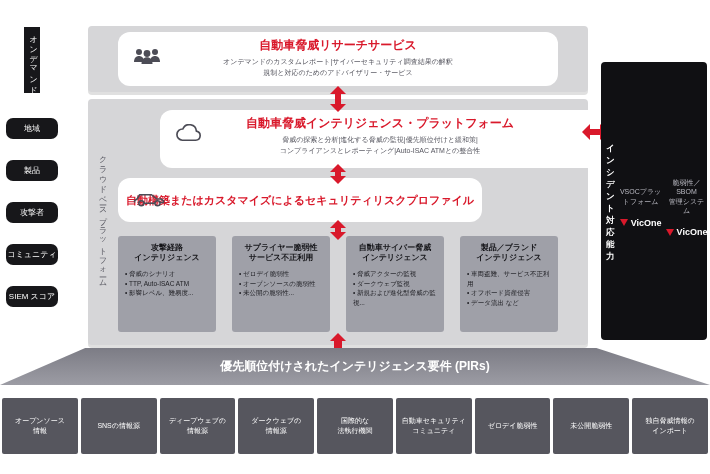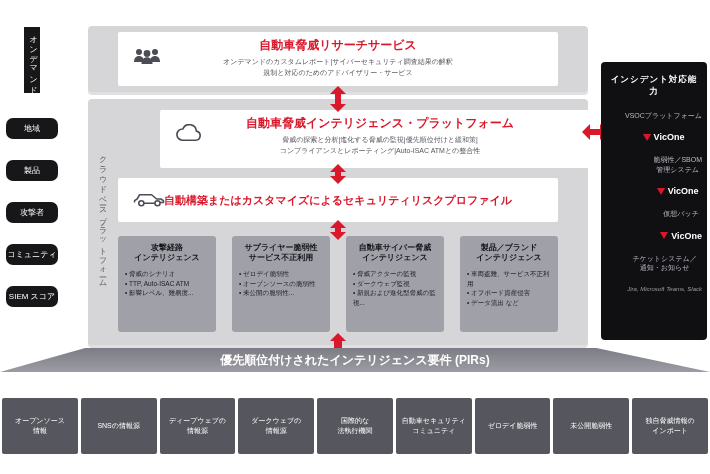--- a/index.html
+++ b/index.html
@@ -16,24 +16,24 @@
   .filters{position:absolute;left:6px;top:118px;width:52px;display:flex;flex-direction:column;gap:21px;}
   .filter{height:21px;background:#17171a;color:#fff;font-size:8px;display:flex;align-items:center;justify-content:center;border-radius:7px;}
   .cbp-label{position:absolute;left:96px;top:150px;height:160px;writing-mode:vertical-rl;text-orientation:upright;
     font-size:8px;color:#5a5a63;letter-spacing:1px;}
 
   
   .panel{position:absolute;background:var(--panel-gray);border-radius:4px;box-shadow:0 3px 0 rgba(0,0,0,.12);}
   .panel-top{left:88px;top:26px;width:500px;height:66px;}
   .panel-main{left:88px;top:99px;width:500px;height:246px;}
 
-  .whitebox{position:absolute;background:#fff;border-radius:2px;}
+  .whitebox{position:absolute;background:#fff;border-radius:12px;}
   .research-box{left:118px;top:32px;width:440px;height:54px;padding-top:5px;}
   .platform-box{left:118px;top:110px;width:440px;height:58px;padding-top:5px;margin-left:42px;}
-  .profile-box{left:118px;top:178px;width:440px;height:44px;display:flex;align-items:center;justify-content:center;}
+  .profile-box{left:118px;top:178px;width:364px;height:44px;display:flex;align-items:center;justify-content:center;}
 
   .red-title{color:var(--accent);font-weight:bold;font-size:12px;text-align:center;}
   .red-title.small{font-size:11px;}
   .desc{font-size:7px;color:#55555e;text-align:center;margin-top:2.5px;line-height:1.35;}
   .box-icon{position:absolute;left:14px;top:14px;}
   .profile-box .box-icon{top:12px;}
 
   
   .intel-row{position:absolute;left:118px;top:236px;width:440px;display:flex;gap:16px;}
   .intel{flex:1;height:96px;background:var(--intel-gray);border-radius:3px;padding:7px 5px 4px;}
@@ -54,31 +54,31 @@
   .harrow::after{content:"";position:absolute;top:50%;transform:translateY(-50%);right:-7px;
     border-top:8px solid transparent;border-bottom:8px solid transparent;border-left:8px solid var(--accent);}
   .a1{left:335px;top:93px;height:12px;}
   .a2{left:335px;top:171px;height:6px;}
   .a3{left:335px;top:227px;height:6px;}
   .a4{left:334px;top:340px;height:10px;width:8px;}
   .h1{left:589px;top:129px;width:12px;}
 
   
   .right-panel{position:absolute;left:601px;top:62px;width:106px;height:278px;background:var(--right-panel-bg);
-    border-radius:4px;display:flex;flex-direction:column;align-items:flex-end;padding:12px 5px 8px;gap:4px;}
+    border-radius:4px;display:flex;flex-direction:row;align-items:center;padding:12px 5px 8px;gap:4px;}
   .rp-title{color:#fff;font-size:8.5px;font-weight:bold;letter-spacing:1px;text-align:center;}
   .rp-item{display:flex;flex-direction:column;align-items:center;gap:12px;margin-top:9px;}
   .rp-label{color:#b9b9c2;font-size:7px;text-align:center;white-space:pre-line;line-height:1.35;}
   .rp-logo{display:flex;align-items:center;gap:3px;color:#fff;font-weight:bold;font-size:9px;}
   .vic-mark{width:0;height:0;border-left:4px solid transparent;border-right:4px solid transparent;
     border-top:7px solid var(--accent);display:inline-block;}
   .rp-apps{color:#9a9aa3;font-size:6px;font-style:italic;text-align:center;max-width:92px;line-height:1.4;}
 
   
-  .pirs{position:absolute;left:0;top:348px;width:710px;height:24px;
+  .pirs{position:absolute;left:0;top:348px;width:710px;height:37px;
     background:linear-gradient(to bottom,#7c7c85,#9c9ca4);
     clip-path:polygon(12% 0,84% 0,100% 100%,0 100%);
     display:flex;align-items:center;justify-content:center;}
   .pirs-text{color:#fff;font-weight:bold;font-size:12px;}
 
   
   .sources{position:absolute;left:2px;top:398px;width:706px;display:flex;gap:3px;}
   .source{flex:1;height:56px;background:var(--dark-box);border-radius:2px;color:#fff;font-size:7px;
     display:flex;align-items:center;justify-content:center;text-align:center;white-space:pre-line;line-height:1.45;}
 </style>

